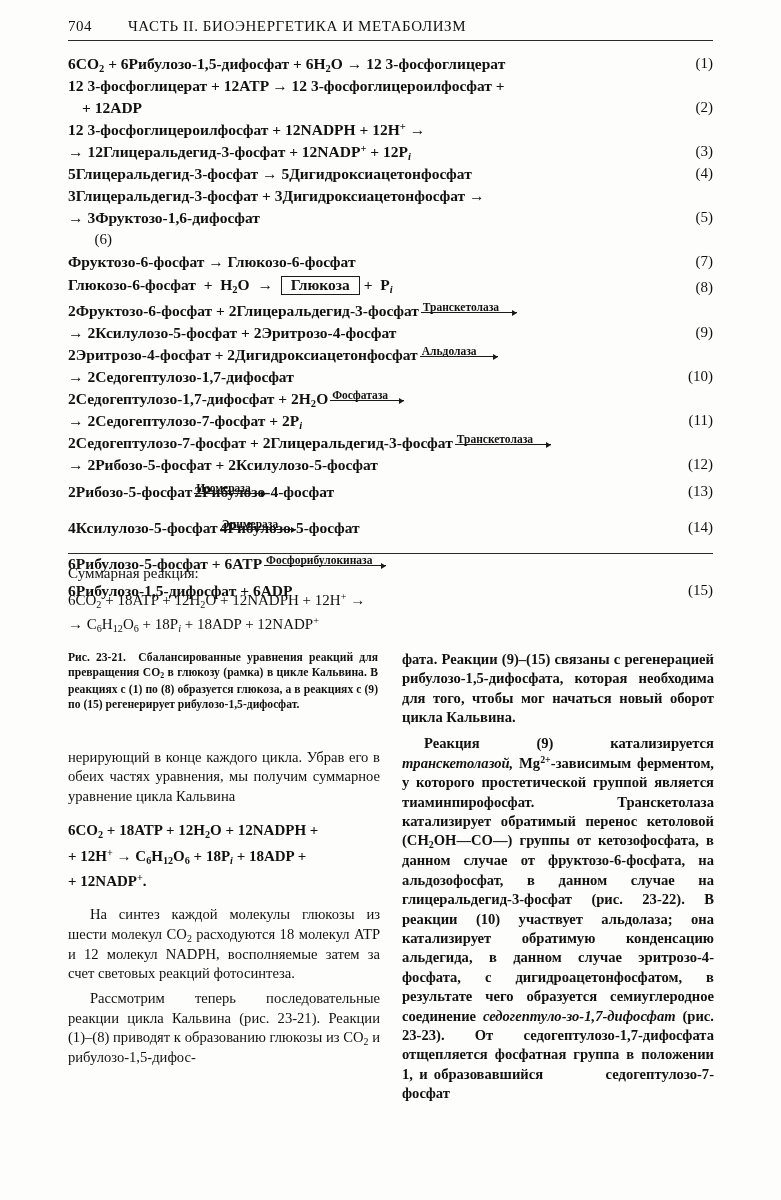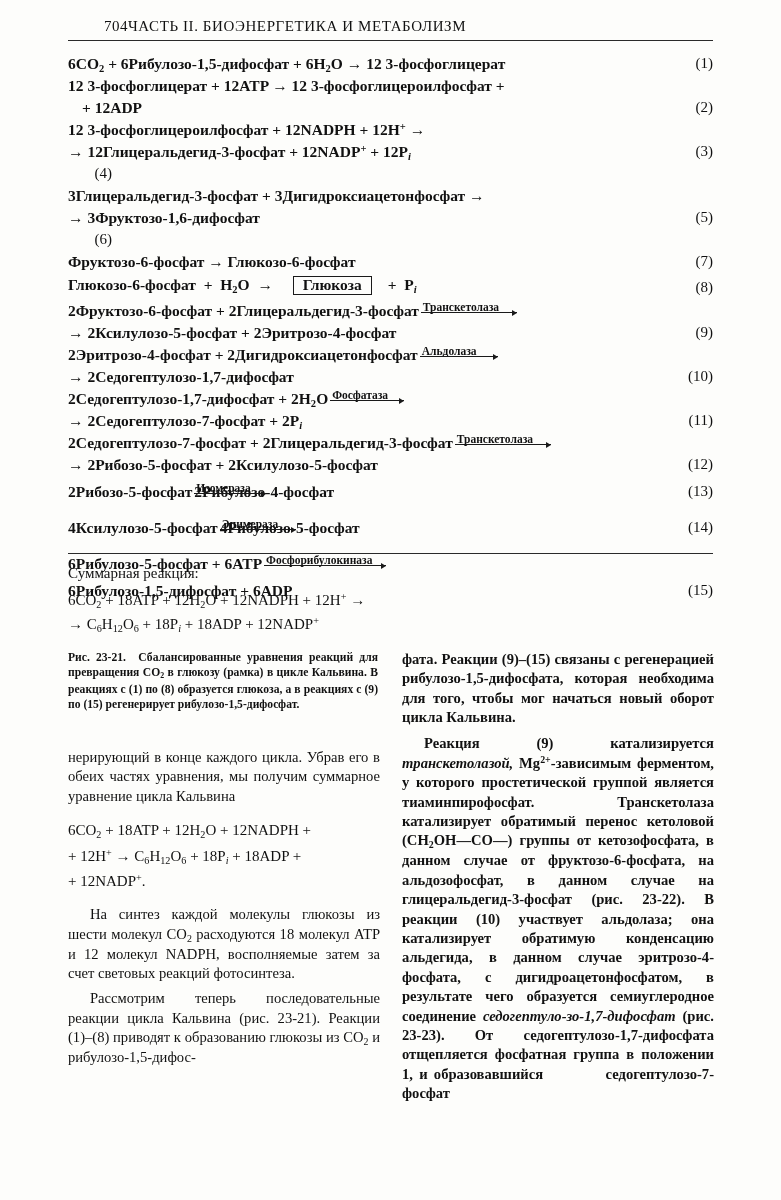--- a/index.html
+++ b/index.html
@@ -28,21 +28,20 @@
     left: 68px;
     top: 18px;
     width: 645px;
     display: flex;
     align-items: baseline;
   }
   .page-number {
     font-size: 15px;
     letter-spacing: 0.5px;
     width: 60px;
-    text-align: right;
   }
   .header-title {
     font-size: 15px;
     letter-spacing: 0.6px;
     flex: 1;
     text-align: left;
     padding-right: 40px;
   }
   .rule {
     position: absolute;
@@ -83,21 +82,21 @@
   .indent {
     display: inline-block;
   }
   sub { font-size: 0.68em; vertical-align: -0.28em; }
   sup { font-size: 0.68em; vertical-align: 0.48em; }
   .ital { font-style: italic; }
   .boxed {
     display: inline-block;
     border: 1px solid #1a1a1a;
     padding: 0px 9px 1px 9px;
-    margin: 0 12px;
+    margin: 0 0;
     line-height: 1.05;
   }
   
   .enzyme {
     display: inline-block;
     position: relative;
     vertical-align: baseline;
     margin-left: 2px;
   }
   .enzyme .name {
@@ -178,21 +177,21 @@
   }
   .para { margin: 0 0 0 0; text-indent: 22px; }
   .para + .para { margin-top: 6px; }
   .centered-eq {
     text-align: left;
     text-indent: 0;
     margin: 12px 0 12px 0;
     font-size: 15px;
     line-height: 1.62;
   }
-  .centered-eq .ln { white-space: nowrap; }
+  .centered-eq .ln { white-space: nowrap; font-weight: bold; }
   .noind { text-indent: 0; }
 </style>
 </head>
 <body>
 
 <div class="page">
 
   <div class="header">
     <div class="page-number">704</div>
     <div class="header-title">ЧАСТЬ II. БИОЭНЕРГЕТИКА И МЕТАБОЛИЗМ</div>
@@ -218,20 +217,21 @@
     <div class="eq-row">
       <div class="eq-text">12 3-фосфоглицероилфосфат + 12NADPH + 12H<sup>+</sup> →</div>
       <div class="eq-num"></div>
     </div>
     <div class="eq-row">
       <div class="eq-text">→ 12Глицеральдегид-3-фосфат + 12NADP<sup>+</sup> + 12P<sub><span class="ital">i</span></sub></div>
       <div class="eq-num">(3)</div>
     </div>
 
     <div class="eq-row">
+      <div class="eq-text">5Глицеральдегид-3-фосфат → 5Дигидроксиацетонфосфат</div>
       <div class="eq-num">(4)</div>
     </div>
 
     <div class="eq-row">
       <div class="eq-text">3Глицеральдегид-3-фосфат + 3Дигидроксиацетонфосфат →</div>
       <div class="eq-num"></div>
     </div>
     <div class="eq-row">
       <div class="eq-text">→ 3Фруктозо-1,6-дифосфат</div>
       <div class="eq-num">(5)</div>

